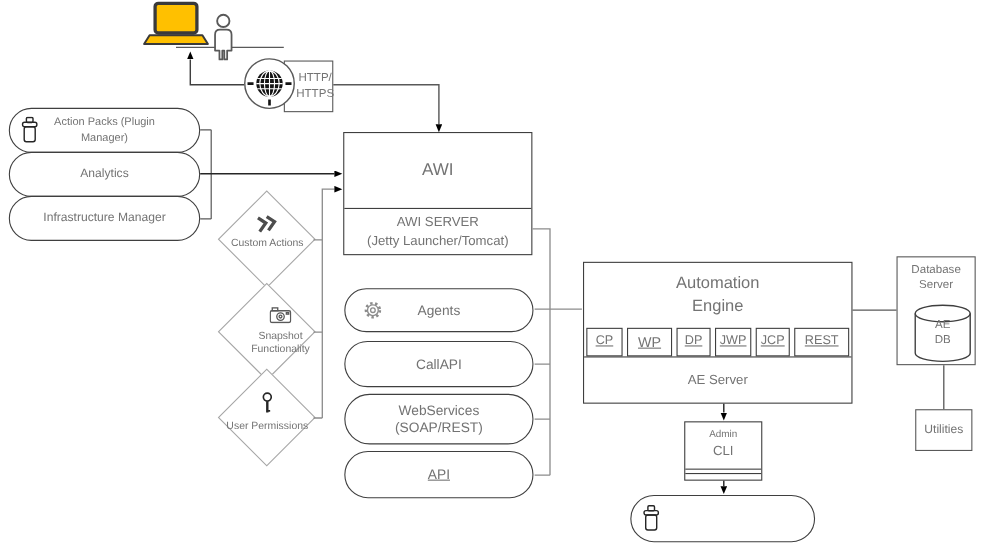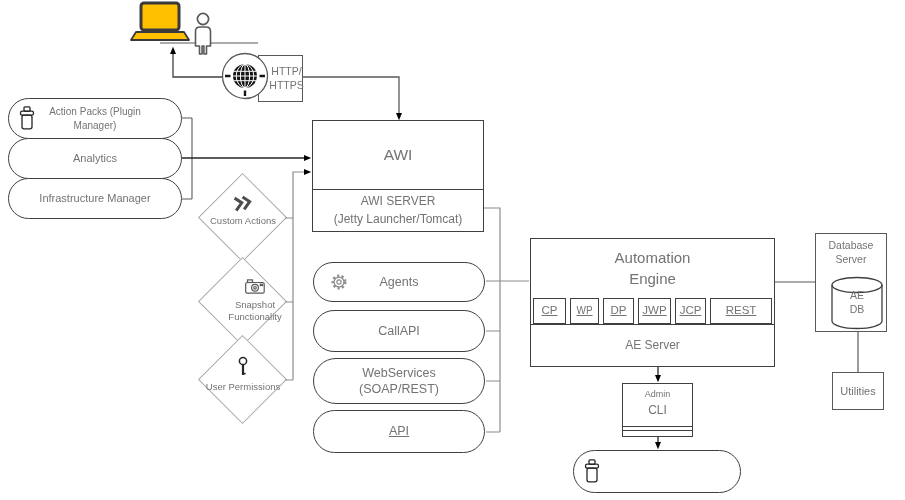--- a/index.html
+++ b/index.html
@@ -162,21 +162,21 @@
   </div>
   <div class="box stadium" style="left:313px;top:410px;width:172px;height:43px;text-decoration:underline;">
     <div class="lbl" style="font-size:12.5px;">API</div>
   </div>
 
   <div class="box" style="left:530px;top:238px;width:245px;height:129px;flex-direction:column;align-items:stretch;justify-content:flex-start;">
     <div class="lbl" style="height:59px;display:flex;align-items:center;justify-content:center;font-size:15px;line-height:1.35;">Automation
 Engine</div>
     <div style="height:26px;display:flex;gap:4px;padding:0 2px;box-sizing:border-box;text-decoration:underline;">
       <div class="lbl" style="width:33px;border:1.3px solid #3f3f3f;display:flex;align-items:center;justify-content:center;font-size:11.5px;box-sizing:border-box;">CP</div>
-      <div class="lbl" style="width:29px;border:1.3px solid #3f3f3f;display:flex;align-items:center;justify-content:center;font-size:10px;box-sizing:border-box;">WP</div>
+      <div class="lbl" style="width:41px;border:1.3px solid #3f3f3f;display:flex;align-items:center;justify-content:center;font-size:13px;box-sizing:border-box;">WP</div>
       <div class="lbl" style="width:31px;border:1.3px solid #3f3f3f;display:flex;align-items:center;justify-content:center;font-size:11.5px;box-sizing:border-box;">DP</div>
       <div class="lbl" style="width:33px;border:1.3px solid #3f3f3f;display:flex;align-items:center;justify-content:center;font-size:11.5px;box-sizing:border-box;">JWP</div>
       <div class="lbl" style="width:31px;border:1.3px solid #3f3f3f;display:flex;align-items:center;justify-content:center;font-size:11.5px;box-sizing:border-box;">JCP</div>
       <div class="lbl" style="flex:1;border:1.3px solid #3f3f3f;display:flex;align-items:center;justify-content:center;font-size:11.5px;box-sizing:border-box;">REST</div>
     </div>
     <div class="lbl" style="flex:1;border-top:1.3px solid #3f3f3f;display:flex;align-items:center;justify-content:center;font-size:12px;">AE Server</div>
   </div>
 
   <div class="box thin" style="left:815px;top:233px;width:72px;height:99px;flex-direction:column;justify-content:flex-start;">
     <div class="lbl" style="font-size:10.5px;margin-top:5px;">Database

